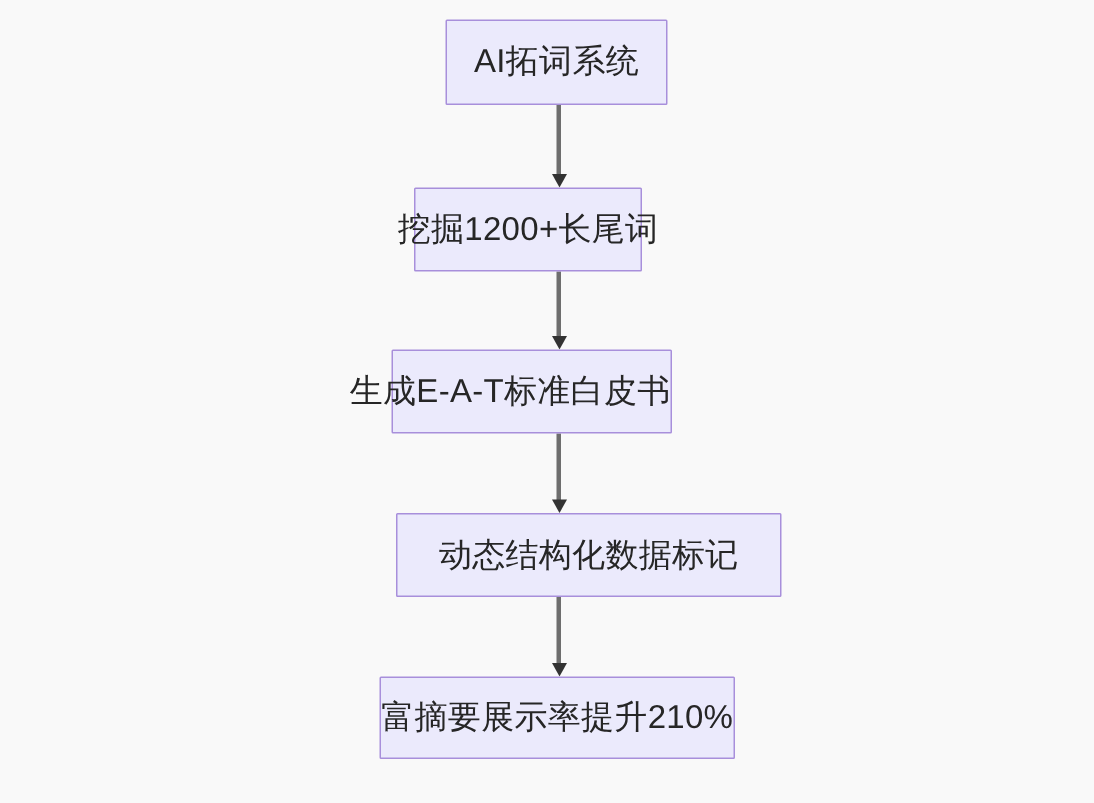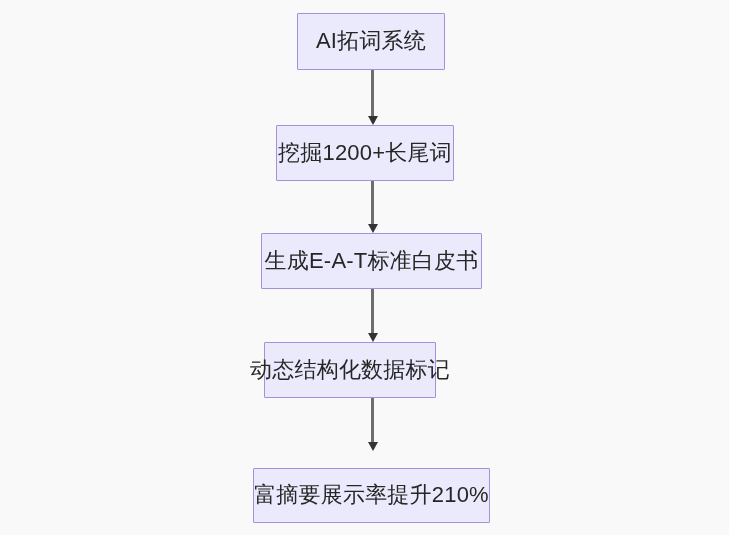--- a/index.html
+++ b/index.html
@@ -77,26 +77,26 @@
     <div class="edge-head" style="top: 44px; border-top-color: rgb(51, 51, 51);"></div>
   </div>
   <div class="edge" style="left: 371px; top: 398px; height: 53px;">
     <div class="edge-line" style="height: 46px; background: rgb(110, 110, 110);"></div>
     <div class="edge-head" style="top: 44px; border-top-color: rgb(51, 51, 51);"></div>
   </div>
 
   <div class="node" style="left: 297px; top: 13px; width: 148px; height: 57px; background: rgb(235, 234, 252); border-color: rgb(168, 143, 219); color: rgb(38, 38, 38);">
     <span class="node-label">AI拓词系统</span>
   </div>
-  <div class="node" style="left: 276px; top: 125px; width: 178px; height: 56px; background: rgb(235, 234, 252); border-color: rgb(168, 143, 219); color: rgb(38, 38, 38);">
+  <div class="node" style="left: 276px; top: 125px; width: 152px; height: 56px; background: rgb(235, 234, 252); border-color: rgb(168, 143, 219); color: rgb(38, 38, 38);">
     <span class="node-label">挖掘1200+长尾词</span>
   </div>
-  <div class="node" style="left: 261px; top: 233px; width: 221px; height: 56px; background: rgb(235, 234, 252); border-color: rgb(168, 143, 219); color: rgb(38, 38, 38);">
+  <div class="node" style="left: 261px; top: 233px; width: 187px; height: 56px; background: rgb(235, 234, 252); border-color: rgb(168, 143, 219); color: rgb(38, 38, 38); justify-content: flex-end;">
     <span class="node-label">生成E-A-T标准白皮书</span>
   </div>
-  <div class="node" style="left: 264px; top: 342px; width: 172px; height: 56px; background: rgb(235, 234, 252); border-color: rgb(168, 143, 219); color: rgb(38, 38, 38);">
+  <div class="node" style="left: 264px; top: 342px; width: 257px; height: 56px; background: rgb(235, 234, 252); border-color: rgb(168, 143, 219); color: rgb(38, 38, 38);">
     <span class="node-label">动态结构化数据标记</span>
   </div>
-  <div class="node" style="left: 253px; top: 468px; width: 237px; height: 55px; background: rgb(235, 234, 252); border-color: rgb(168, 143, 219); color: rgb(38, 38, 38);">
+  <div class="node" style="left: 253px; top: 451px; width: 237px; height: 55px; background: rgb(235, 234, 252); border-color: rgb(168, 143, 219); color: rgb(38, 38, 38);">
     <span class="node-label">富摘要展示率提升210%</span>
   </div>
 
 </div>
 
 </body></html>

